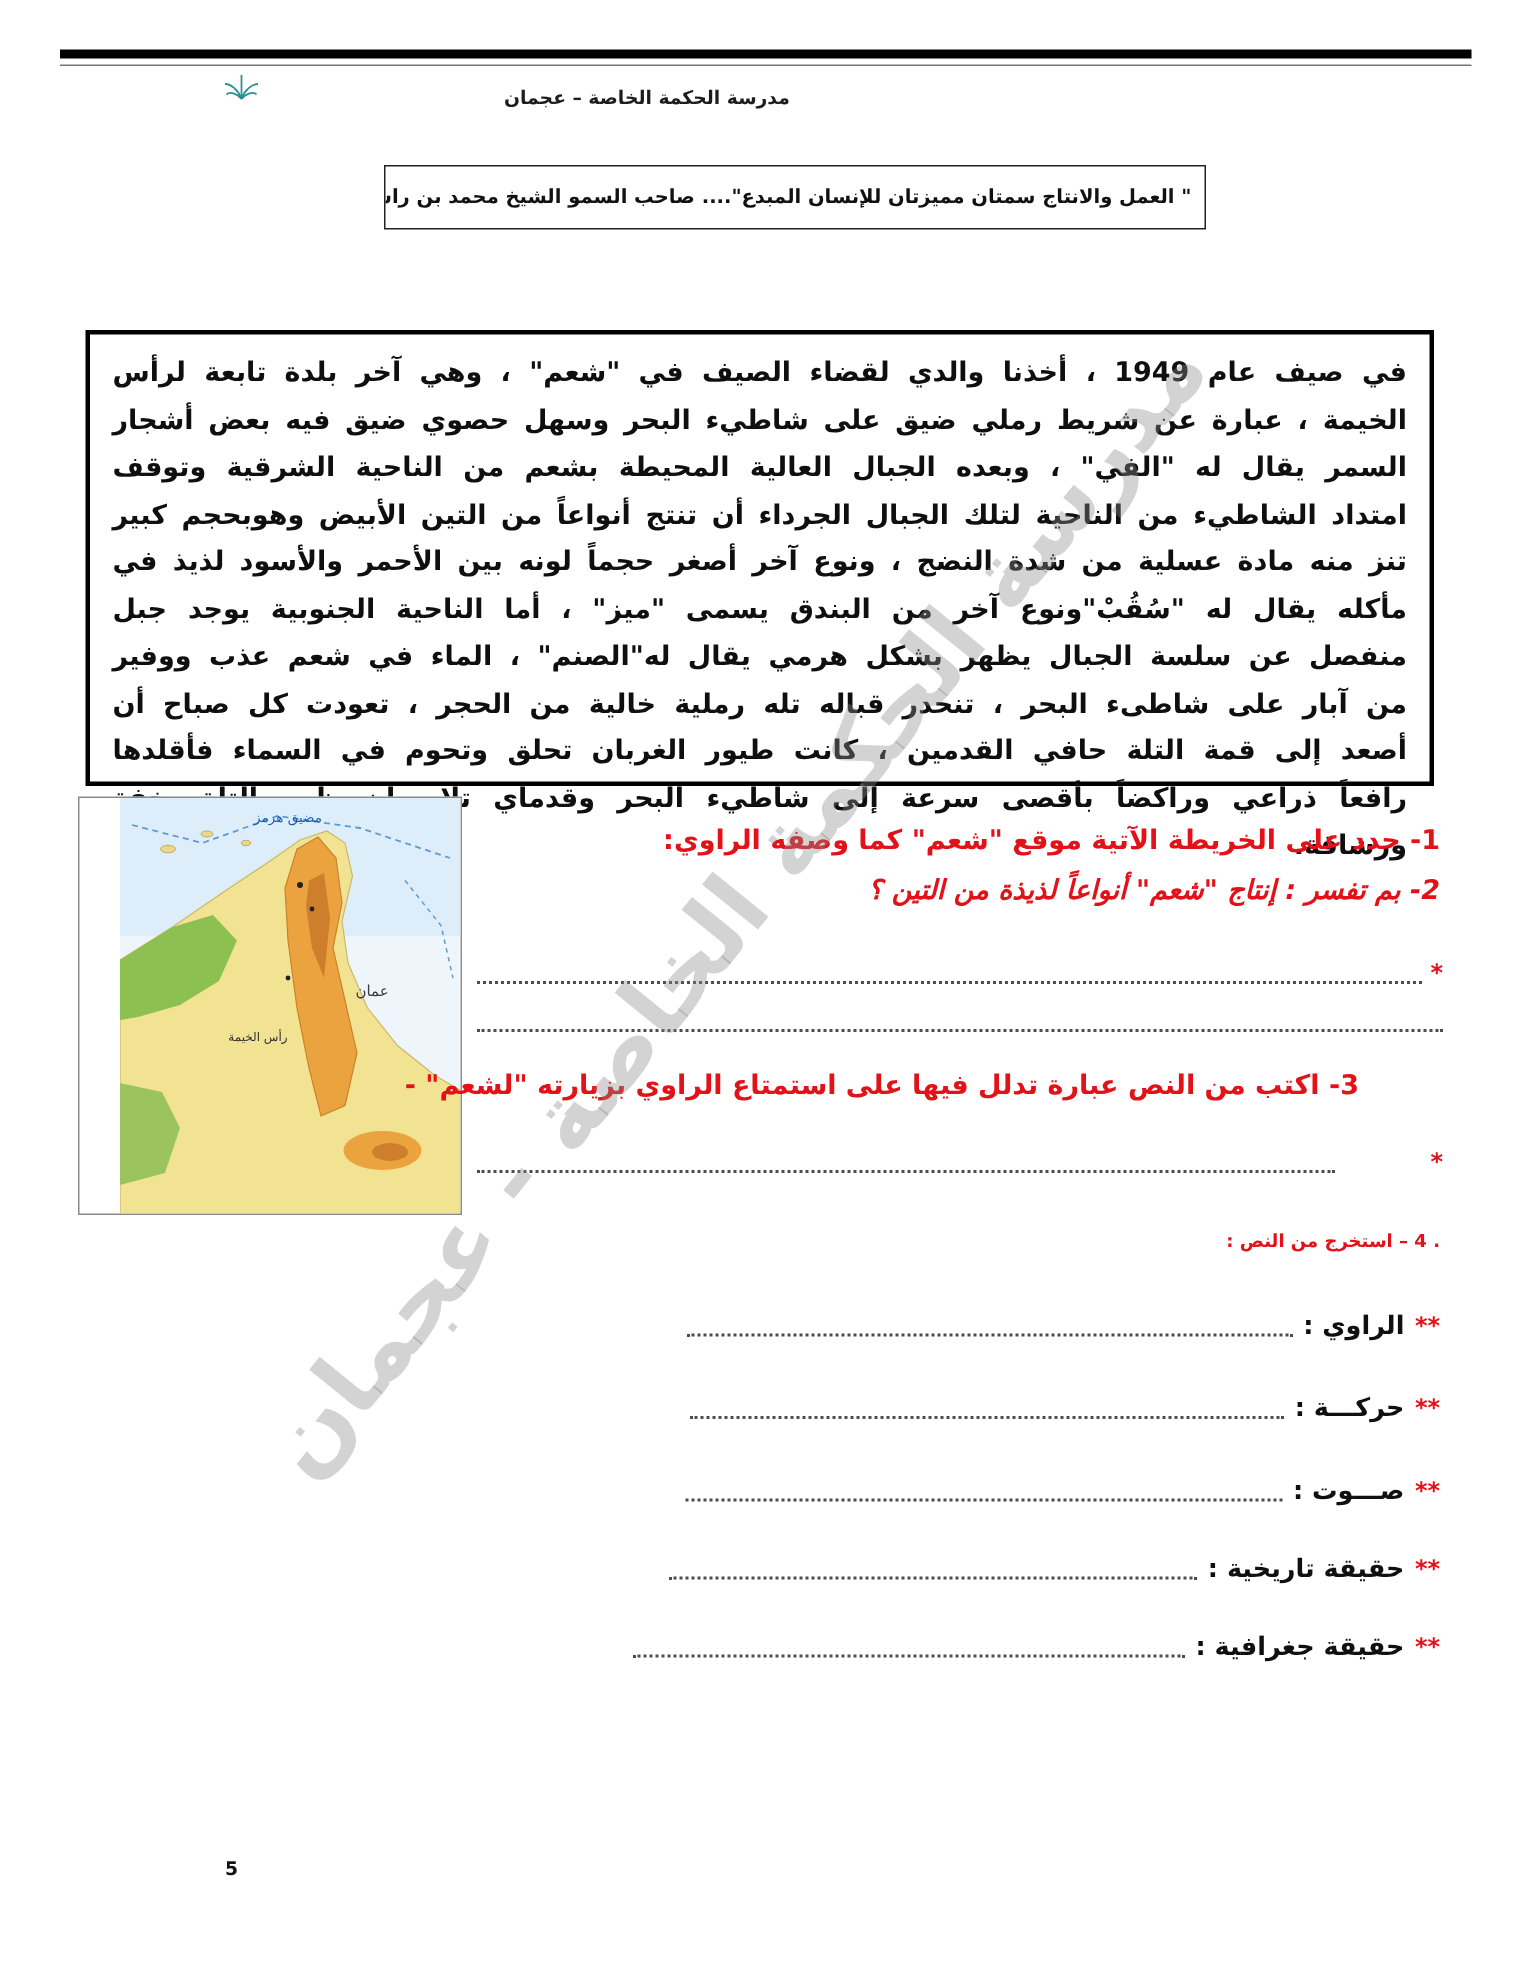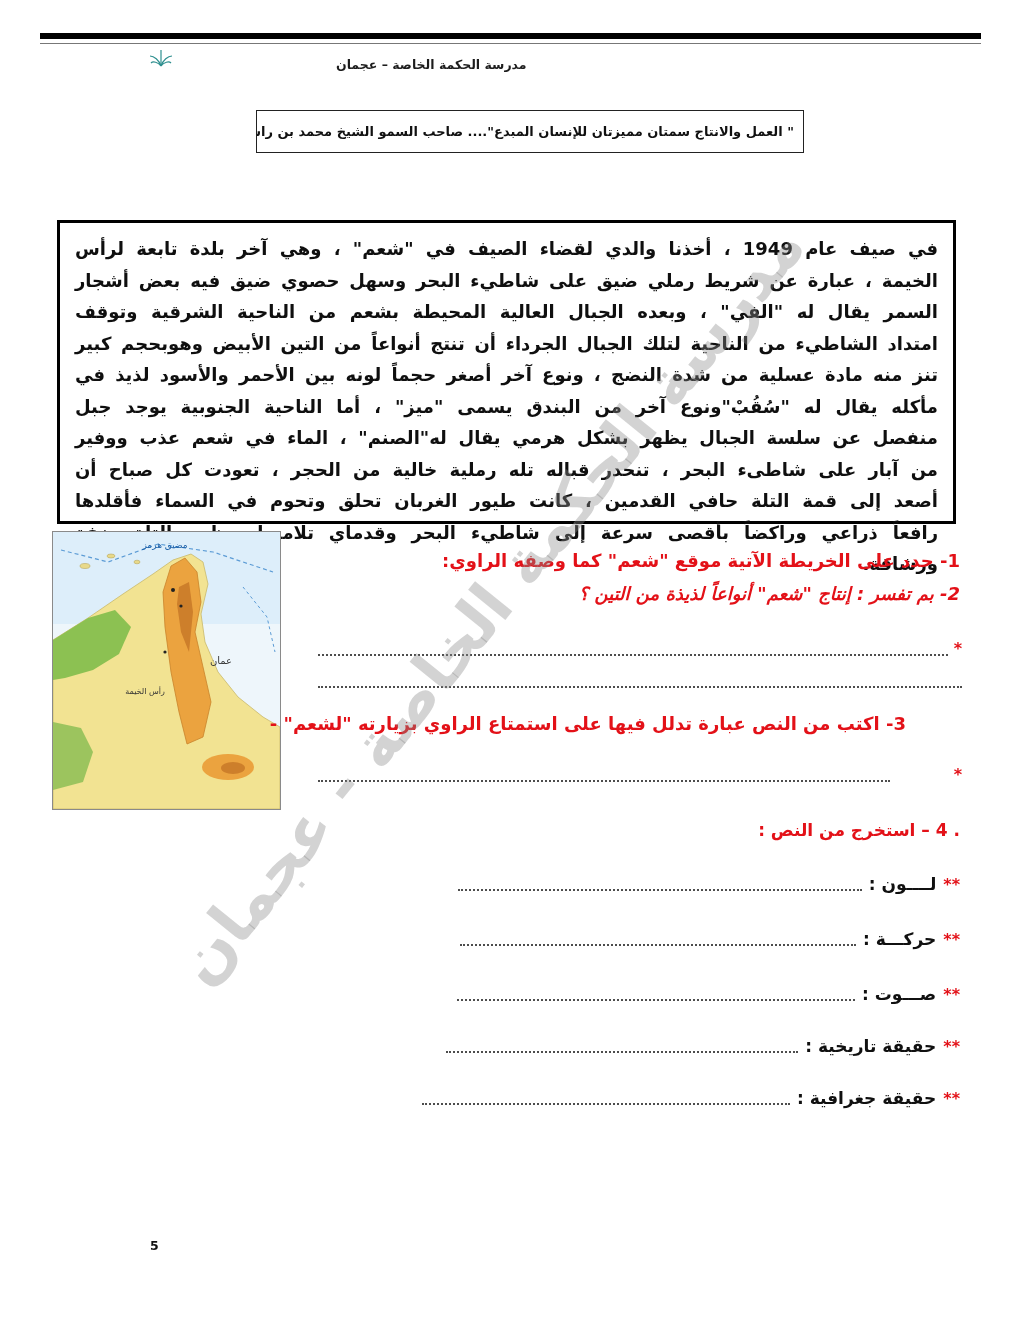--- a/index.html
+++ b/index.html
@@ -53,21 +53,21 @@
     line-height:31.5px;
     text-align:justify;
     word-spacing:3px;
   }
 
   
   .q { position:absolute; font-weight:bold; color:#e31118; font-size:18px; white-space:nowrap; }
   .q1 { right:60px; top:550px; }
   .q2 { right:60px; top:583px;font-style:italic; }
   .q3 { right:114px; top:713px; }
-  .q4 { right:60px; top:820px; font-size:17px; }
+  .q4 { right:60px; top:820px; font-size:12px; }
 
   .answer-line {
     position:absolute;
     display:flex; direction:rtl; align-items:flex-end;
   }
   .star { color:#e31118; font-weight:bold; font-size:16px; line-height:14px; }
   .dots { border-bottom:2px dotted #4d4d4d; height:12px; display:inline-block; }
   .dots-flex { flex:1; }
   .gap64 { column-gap:64px; }
   .gap6  { column-gap:6px; }
@@ -78,21 +78,21 @@
     display:flex; direction:rtl; align-items:baseline; column-gap:7px;
     white-space:nowrap;
   }
   .stars { color:#e31118; font-weight:bold; font-size:16px; }
   .item-label { color:#101010; font-weight:bold; font-size:17px; }
   .extract-row .dots { align-self:flex-end; margin-bottom:3px; }
 
   
   .map-box {
     left:52px; top:531px; width:227px; height:277px;
-    border:1px solid #8a8a8a; background:#fff; overflow:hidden;
+    border:1px solid #8a8a8a; background:#fff; overflow:hidden;padding-left:27px;
   }
 
   
   .watermark {
     left:-10px; top:568px; width:1000px;
     text-align:center;
     transform:rotate(-51deg);
     font-size:63px; font-weight:bold; letter-spacing:2px;
     color:rgba(140,140,140,0.38);
     white-space:nowrap;
@@ -172,21 +172,21 @@
 
   <div class="answer-line gap64 content-layer" style="top:768px; right:58px; left:318px;">
     <span class="star">*</span>
     <span class="dots dots-flex"></span>
   </div>
 
   <div class="q q4 content-layer">. 4 – استخرج من النص :</div>
 
   <div class="extract-row content-layer" style="top:874px">
     <span class="stars">**</span>
-    <span class="item-label">لــــون :</span>
+    <span class="item-label">الراوي :</span>
     <span class="dots" style="width:404px"></span>
   </div>
   <div class="extract-row content-layer" style="top:929px">
     <span class="stars">**</span>
     <span class="item-label">حركـــة :</span>
     <span class="dots" style="width:396px"></span>
   </div>
   <div class="extract-row content-layer" style="top:984px">
     <span class="stars">**</span>
     <span class="item-label">صـــوت :</span>

